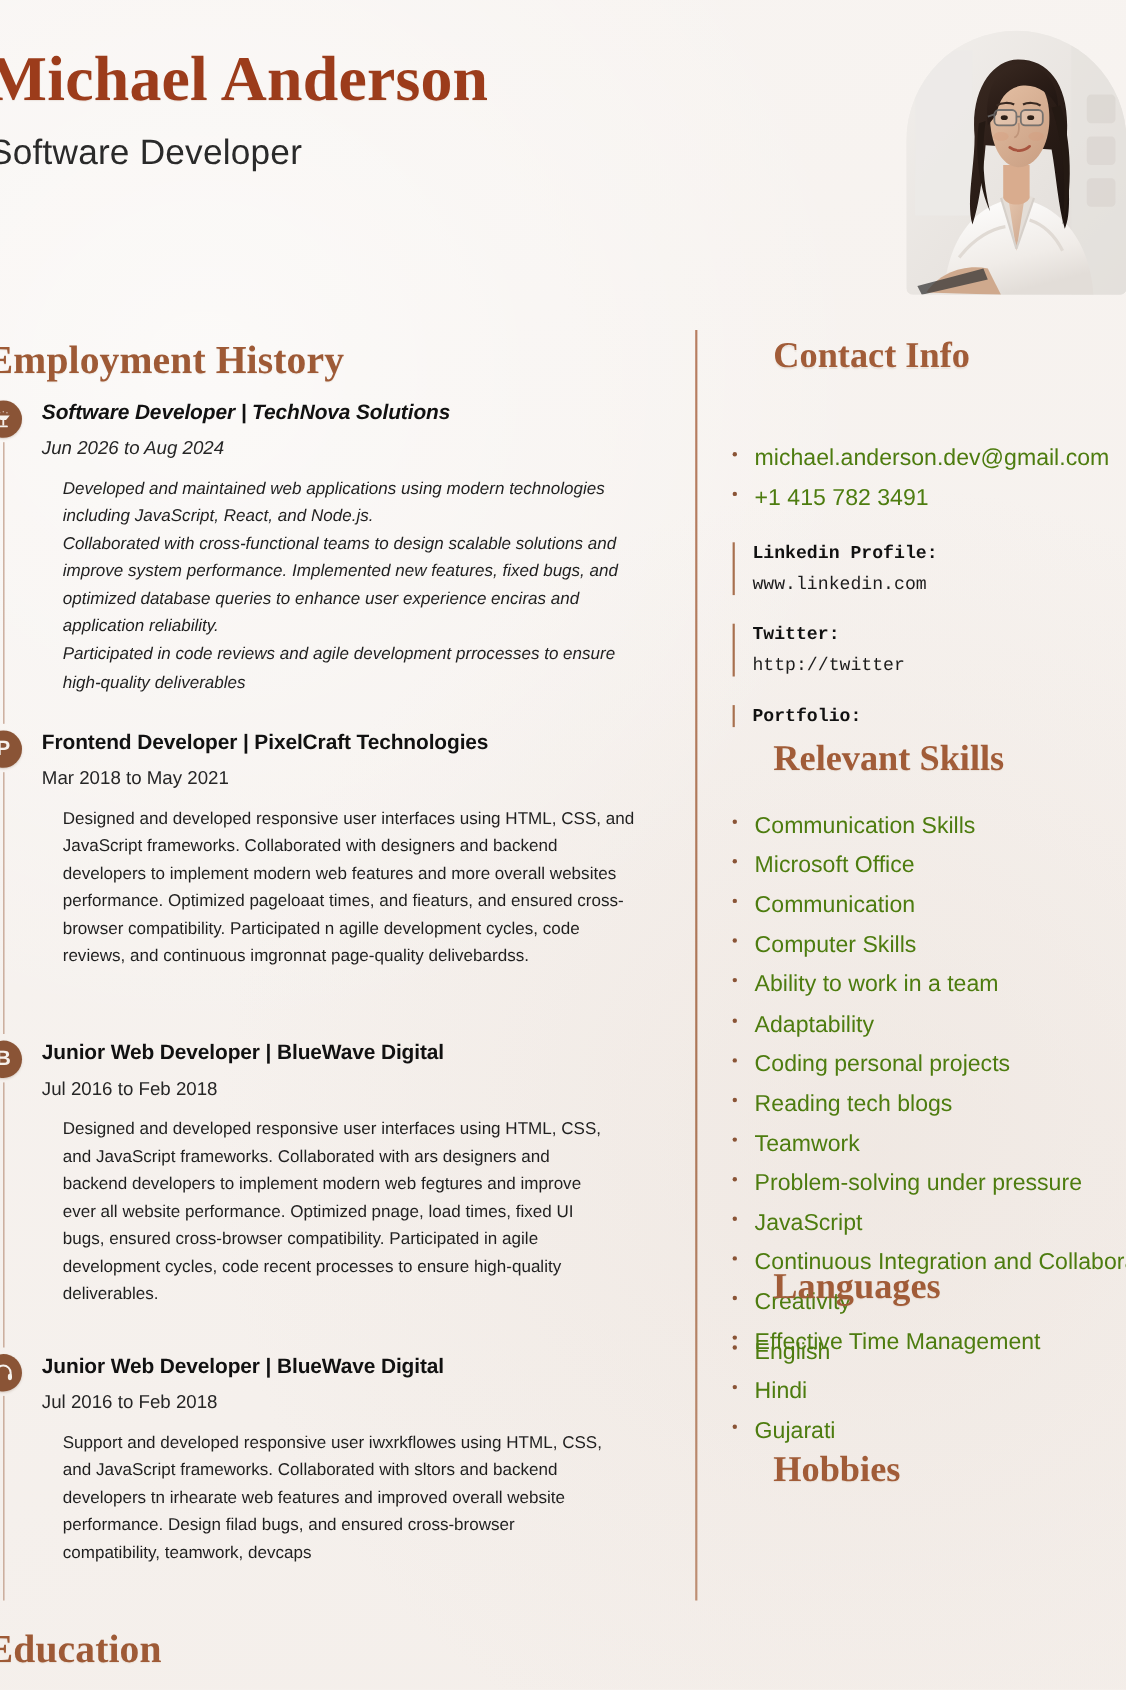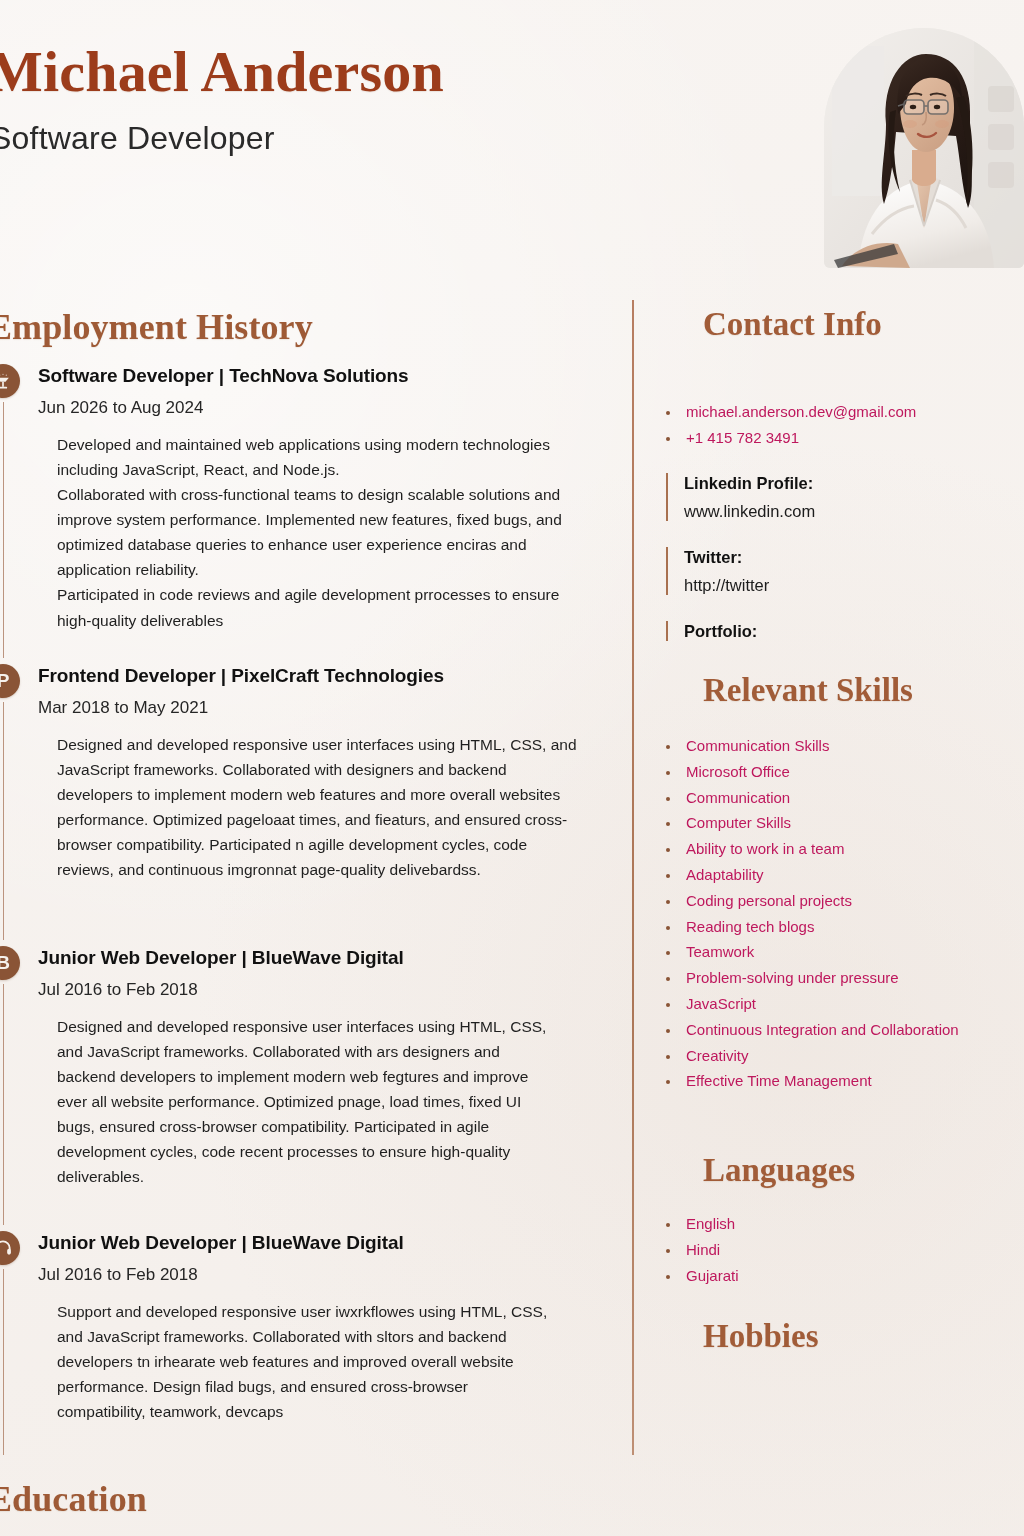--- a/index.html
+++ b/index.html
@@ -170,43 +170,44 @@
     color: #a15c38;
     white-space: nowrap;
     text-shadow: 0 1px 1px rgba(170,140,120,0.16);
     margin-left: 43px;
   }
 
   ul.bullets { list-style: none; }
   ul.bullets li {
     position: relative;
     padding-left: 26px;
-    font-size: 15px;
+    font-size: 21px;
     line-height: 1.72;
-    color: #be185d;
+    color: #4d7c0f;
     white-space: nowrap;
   }
   ul.bullets li::before {
     content: "";
     position: absolute;
     left: 6px;
     top: 12px;
     width: 4px;
     height: 4px;
     border-radius: 50%;
     background: #8a5436;
   }
 
   .contact-block { position: absolute; left: 0; top: 306px; width: 364px; }
   .contact-list { margin-top: 56px; }
 
   .link-group {
     position: relative;
     padding-left: 24px;
     margin-top: 18px;
+    font-family: Liberation Mono, monospace;
   }
   .link-group::before {
     content: "";
     position: absolute;
     left: 6px;
     top: 4px;
     bottom: 4px;
     width: 1.5px;
     background: #a8704f;
   }
@@ -322,21 +323,21 @@
   </header>
 
   <div class="col-divider"></div>
 
   <section class="left-col">
 
     <h2 class="sec-heading left-crop emp-heading">Employment History</h2>
 
     <div class="jobs">
 
-      <article class="job" style="min-height:300px;">
+      <article class="job" style="min-height:300px;font-style:italic;">
         <span class="badge">
           <svg width="20" height="20" viewBox="0 0 24 24" fill="none">
             <path d="M5 8 L19 8 L15 13 L9 13 Z" fill="#f6f1ec"></path>
             <rect x="11" y="13" width="2" height="6" fill="#f6f1ec"></rect>
             <rect x="7" y="19" width="10" height="2" rx="1" fill="#f6f1ec"></rect>
             <circle cx="8" cy="5" r="0.8" fill="#f6f1ec" opacity=".7"></circle>
             <circle cx="12" cy="4" r="0.8" fill="#f6f1ec" opacity=".7"></circle>
             <circle cx="16" cy="5" r="0.8" fill="#f6f1ec" opacity=".7"></circle>
           </svg>
         </span>

